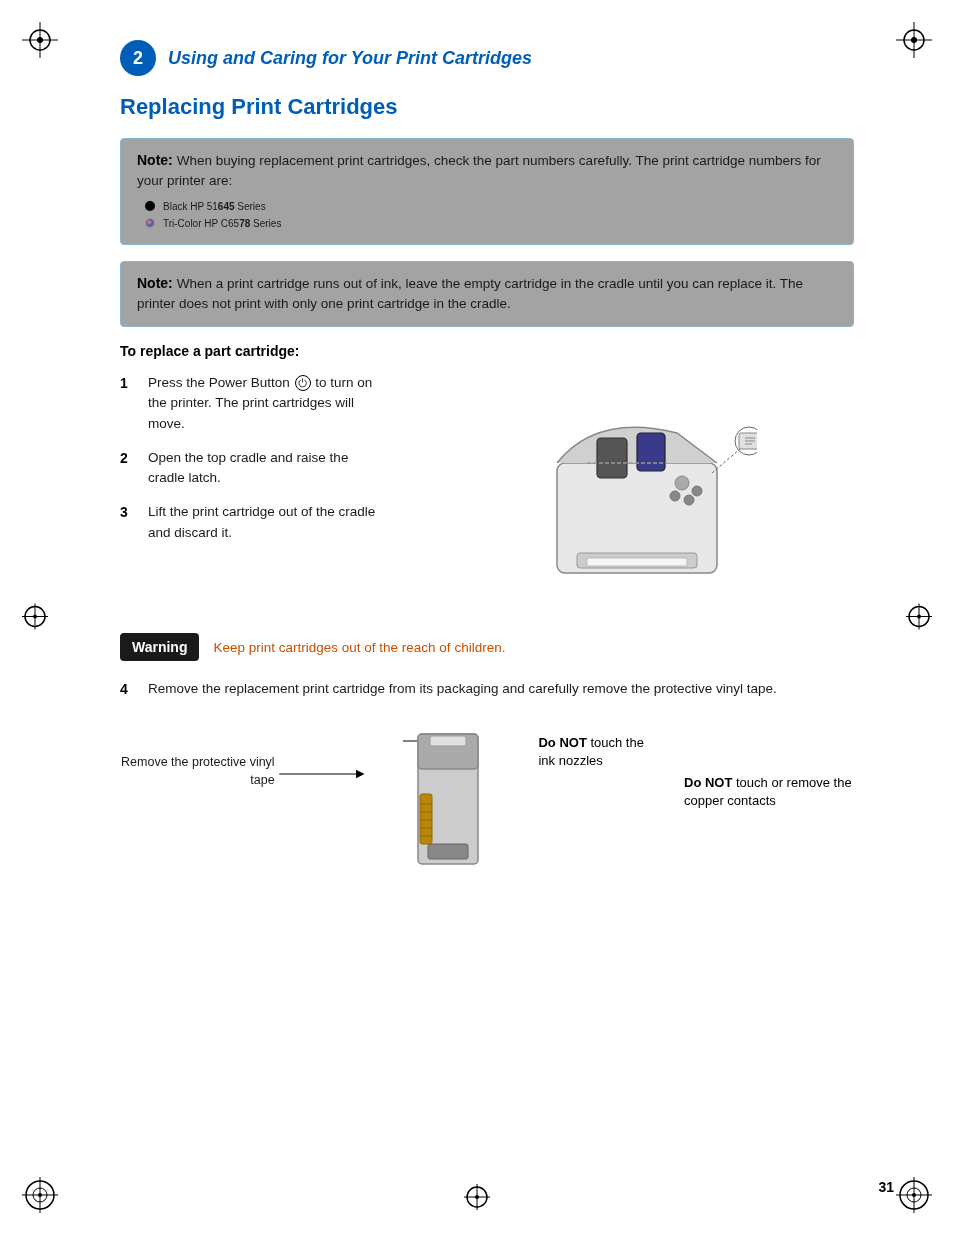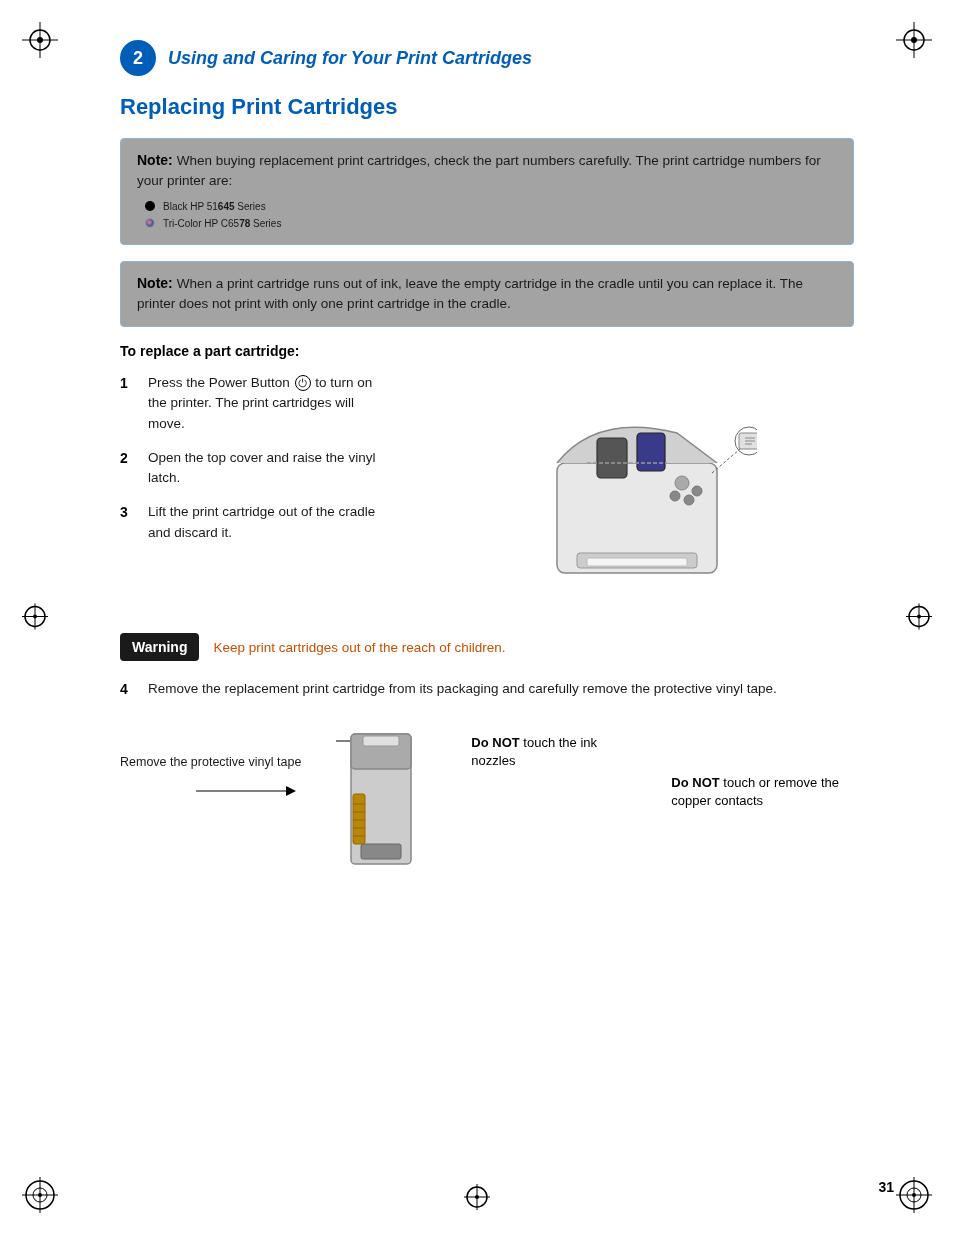--- a/index.html
+++ b/index.html
@@ -262,21 +262,21 @@
     .cartridge-area {
       margin-left: 60px;
       margin-right: 40px;
       display: flex;
       align-items: flex-start;
       gap: 30px;
     }
 
     .cartridge-left {
       display: flex;
-      flex-direction: column;
+      flex-direction: row;
       align-items: flex-end;
       padding-top: 30px;
       font-size: 12px;
       color: #1a1a1a;
       min-width: 130px;
     }
 
     .remove-label {
       text-align: right;
       line-height: 1.4;
@@ -415,21 +415,21 @@
 
       <div class="step-item">
         <span class="step-num">1</span>
         <span class="step-text">
           Press the Power Button <span class="power-icon">⏻</span> to turn on the printer. The print cartridges will move.
         </span>
       </div>
 
       <div class="step-item">
         <span class="step-num">2</span>
-        <span class="step-text">Open the top cover and raise the vinyl latch.</span>
+        <span class="step-text">Open the top cradle and raise the cradle latch.</span>
       </div>
 
       <div class="step-item">
         <span class="step-num">3</span>
         <span class="step-text">Lift the print cartridge out of the cradle and discard it.</span>
       </div>
     </div>
 
     <div class="image-col">
       <svg class="printer-illustration" viewBox="0 0 260 220" fill="none" xmlns="http://www.w3.org/2000/svg">

